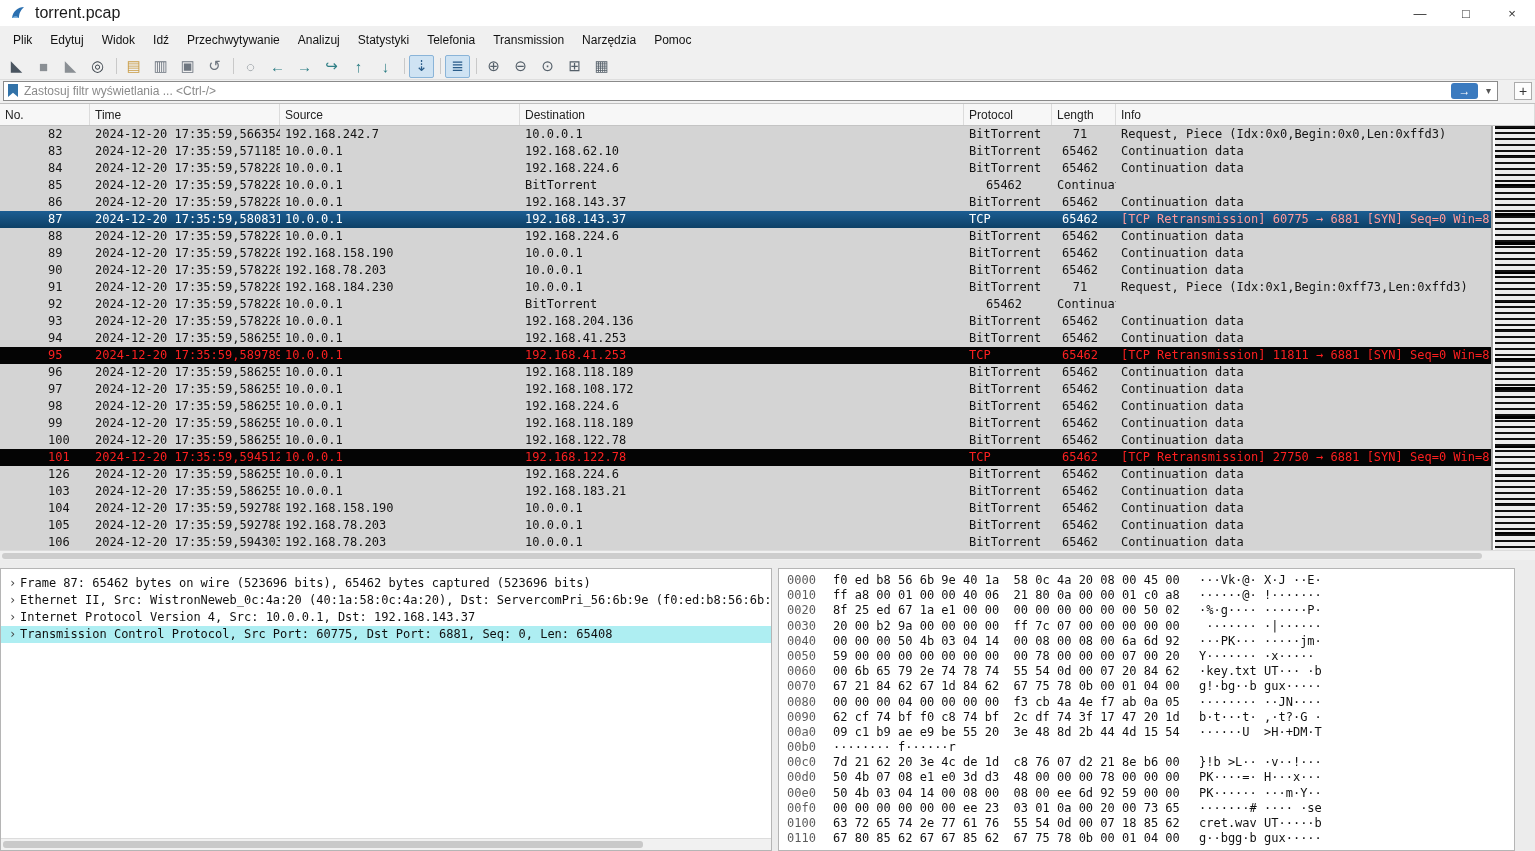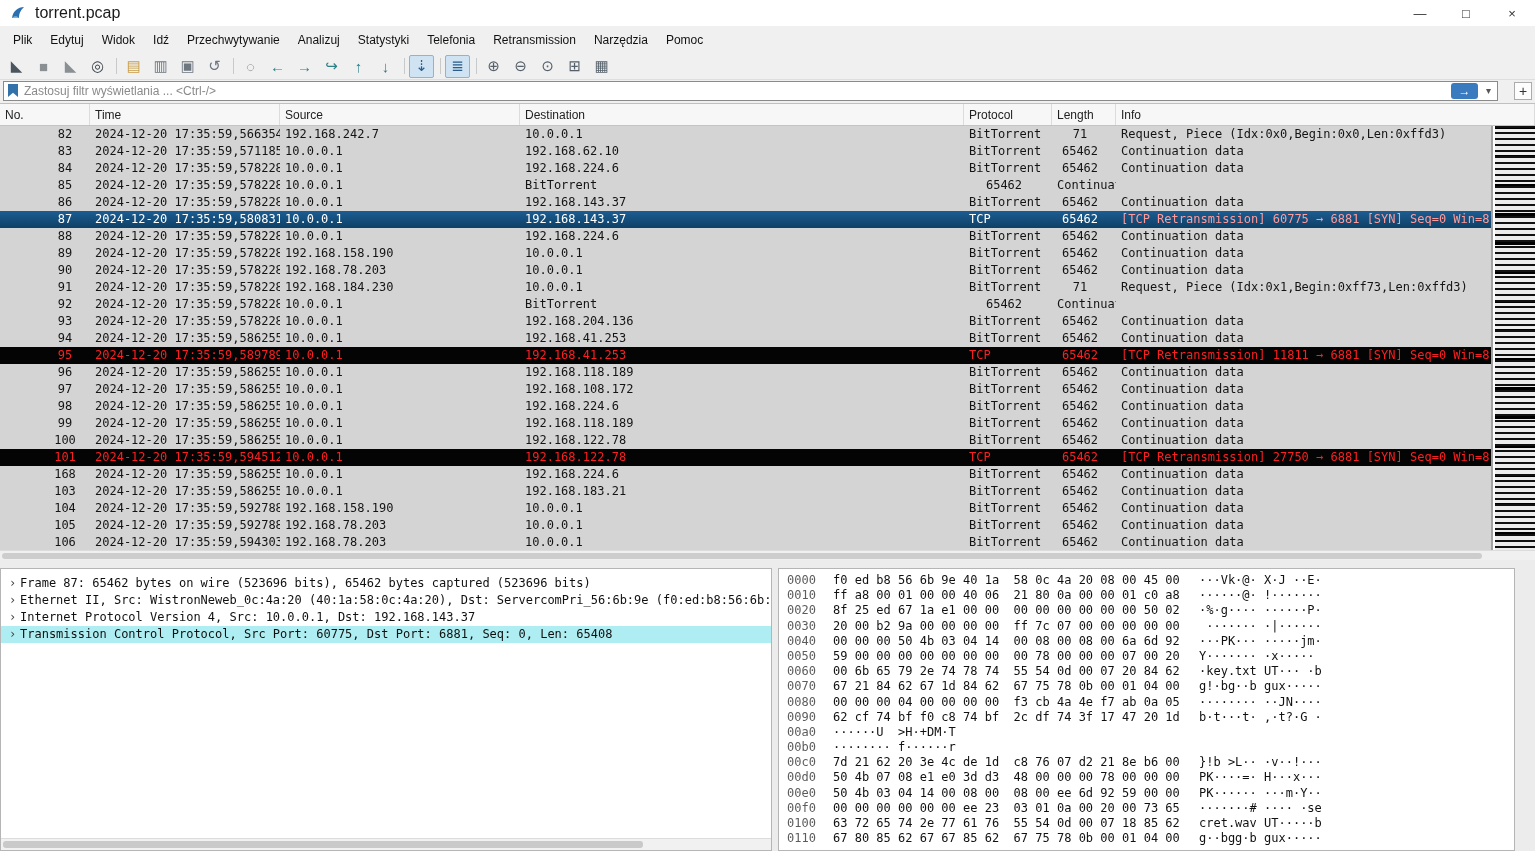--- a/index.html
+++ b/index.html
@@ -36,21 +36,21 @@
   .add-btn{width:18px;height:18px;border:1px solid #ababab;background:#fdfdfd;font-size:14px;color:#333;display:flex;align-items:center;justify-content:center;flex:0 0 auto;}
 
   
   .packet-list{position:relative;height:447px;background:#a3a3a3;border-top:1px solid #c0c0c0;flex:0 0 auto;overflow:hidden;}
   .cols{display:grid;grid-template-columns:90px 190px 240px 444px 88px 64px minmax(0,1fr);}
   .header{height:22px;background:#f7f7f7;border-bottom:1px solid #c4c4c4;font-size:12px;color:#222;}
   .hcell{display:flex;align-items:center;padding-left:5px;border-right:1px solid #dcdcdc;white-space:nowrap;overflow:hidden;}
   .rows{font-family:"DejaVu Sans Mono",monospace;font-size:12px;margin-right:44px;}
   .row{height:17px;line-height:17px;background:#d4d4d4;color:#141414;}
   .row .c{white-space:pre;overflow:hidden;padding-left:5px;}
-  .row .c.no{text-align:center;padding-right:8px;padding-left:4px;margin-left:44px;}
+  .row .c.no{text-align:left;padding-right:8px;padding-left:4px;margin-left:44px;}
   .row .c.len{text-align:center;padding-right:8px;padding-left:0;}
   .row.t-selected{background:linear-gradient(#1c5d92,#0d4066);color:#ffffff;}
   .row.t-selected .c.info{color:#ff9b9b;}
   .row.t-badtcp{background:#040404;color:#fb2020;}
   .minimap{position:absolute;top:22px;right:0;bottom:0;width:42px;border-left:2px solid #ffffff;
     background:
       repeating-linear-gradient(180deg,#101010 0 2px,transparent 2px 6px),
       repeating-linear-gradient(180deg,#000 0 3px,transparent 3px 29px),
       linear-gradient(#ececec,#ececec);}
 
@@ -99,21 +99,21 @@
   <div class="menubar">
 
   <span class="menu-item">Plik</span>
       <span class="menu-item">Edytuj</span>
       <span class="menu-item">Widok</span>
       <span class="menu-item">Idź</span>
       <span class="menu-item">Przechwytywanie</span>
       <span class="menu-item">Analizuj</span>
       <span class="menu-item">Statystyki</span>
       <span class="menu-item">Telefonia</span>
-      <span class="menu-item">Retransmission</span>
+      <span class="menu-item">Transmission</span>
       <span class="menu-item">Narzędzia</span>
       <span class="menu-item">Pomoc</span>
     </div>
 
   <div class="toolbar">
 
   <span class="tb" style="color: rgb(74, 85, 96);">◣</span>
       <span class="tb" style="color: rgb(138, 143, 148);">■</span>
       <span class="tb" style="color: rgb(138, 143, 148);">◣</span>
       <span class="tb" style="color: rgb(60, 68, 76);">◎</span>
@@ -356,21 +356,21 @@
           <span class="c no">101</span>
           <span class="c time">2024-12-20 17:35:59,594512</span>
           <span class="c src">10.0.0.1</span>
           <span class="c dst">192.168.122.78</span>
           <span class="c proto">TCP</span>
           <span class="c len">65462</span>
           <span class="c info">[TCP Retransmission] 27750 → 6881 [SYN] Seq=0 Win=81</span>
         </div>
 
         <div class="row cols">
-          <span class="c no">168</span>
+          <span class="c no">126</span>
           <span class="c time">2024-12-20 17:35:59,586255</span>
           <span class="c src">10.0.0.1</span>
           <span class="c dst">192.168.224.6</span>
           <span class="c proto">BitTorrent</span>
           <span class="c len">65462</span>
           <span class="c info">Continuation data</span>
         </div>
 
         <div class="row cols">
           <span class="c no">103</span>
@@ -506,20 +506,21 @@
         </div>
 
         <div class="hrow">
           <span class="off">0090</span>
           <span class="bytes">62 cf 74 bf f0 c8 74 bf  2c df 74 3f 17 47 20 1d</span>
           <span class="ascii">b·t···t· ,·t?·G ·</span>
         </div>
 
         <div class="hrow">
           <span class="off">00a0</span>
+          <span class="bytes">09 c1 b9 ae e9 be 55 20  3e 48 8d 2b 44 4d 15 54</span>
           <span class="ascii">······U  &gt;H·+DM·T</span>
         </div>
 
         <div class="hrow">
           <span class="off">00b0</span>
           <span class="ascii">········ f······r</span>
         </div>
 
         <div class="hrow">
           <span class="off">00c0</span>

